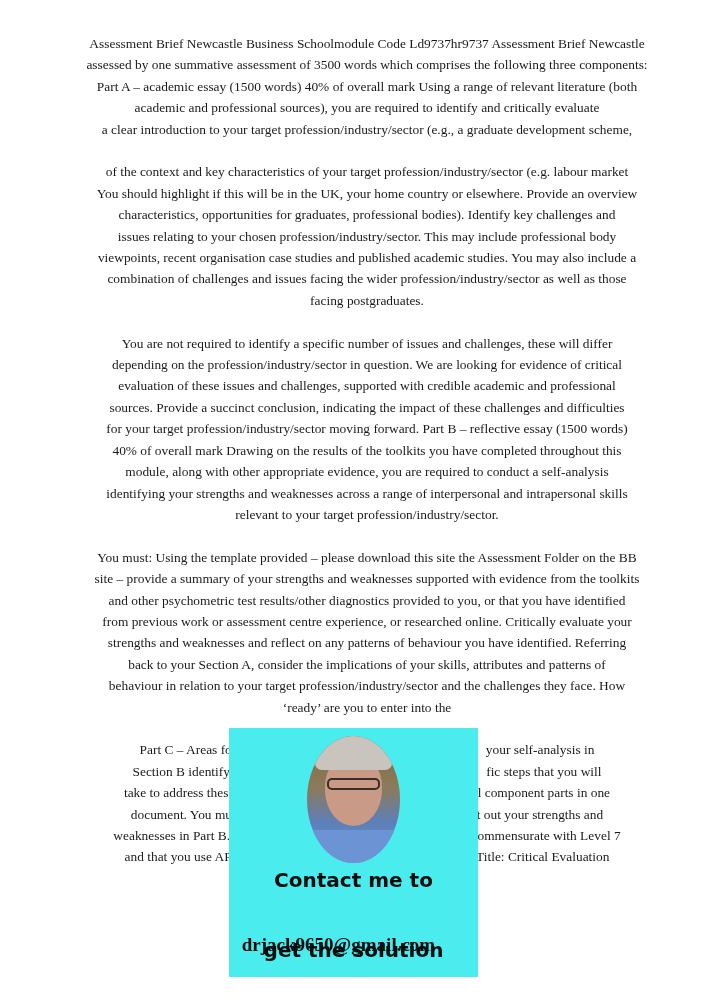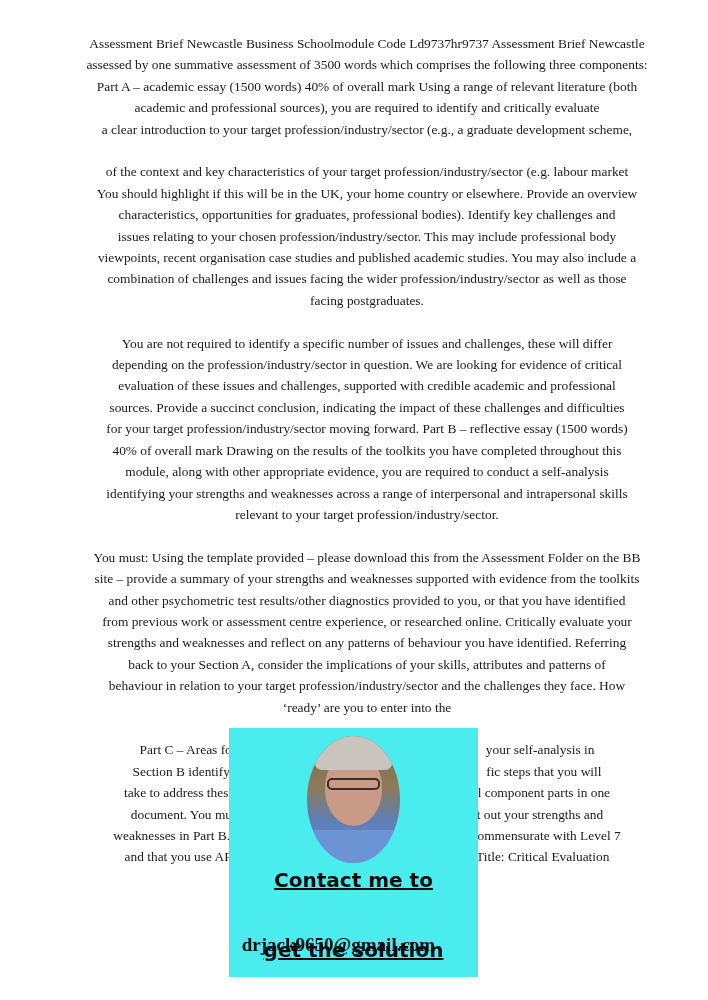--- a/index.html
+++ b/index.html
@@ -19,21 +19,21 @@
       border-radius: 50%; overflow: hidden;
       background: linear-gradient(180deg, #7a6a4c 0%, #8d7a58 40%, #5d7fb8 68%, #6e96d4 100%);
     }
     .photo .hair { position: absolute; left: 8px; top: 0; width: 77px; height: 34px; border-radius: 40px 40px 10px 10px; background: #c9c4be; }
     .photo .face { position: absolute; left: 18px; top: 18px; width: 57px; height: 72px; border-radius: 45% 45% 50% 50%; background: #c99a86; }
     .photo .glasses { position: absolute; left: 20px; top: 42px; width: 53px; height: 12px; border: 2px solid #3a2c28; border-radius: 5px; box-sizing: border-box; }
     .photo .shirt { position: absolute; left: 0; top: 94px; width: 93px; height: 40px; background: #6c93d3; }
     .promo-text {
       position: absolute; left: 0; width: 249px; text-align: center;
       font-family: "DejaVu Sans", sans-serif; font-weight: bold; color: #0d0d0d;
-      font-size: 20px; line-height: 30px; text-decoration: underline;
+      font-size: 20px; line-height: 30px;
     }
     .promo-l1 { top: 137px; }
     .promo-l2 { top: 168px; margin-top: 39px; }
     .promo-email {
       position: absolute; left: 0; top: 206px; width: 219px; text-align: center;
       font-family: "Liberation Serif", serif; font-weight: bold; color: #0d0d0d; font-size: 19px;
     }
   </style>
 </head>
 <body>
@@ -60,21 +60,21 @@
     <span class="line">depending on the profession/industry/sector in question. We are looking for evidence of critical</span>
     <span class="line">evaluation of these issues and challenges, supported with credible academic and professional</span>
     <span class="line">sources. Provide a succinct conclusion, indicating the impact of these challenges and difficulties</span>
     <span class="line">for your target profession/industry/sector moving forward. Part B – reflective essay (1500 words)</span>
     <span class="line">40% of overall mark Drawing on the results of the toolkits you have completed throughout this</span>
     <span class="line">module, along with other appropriate evidence, you are required to conduct a self-analysis</span>
     <span class="line">identifying your strengths and weaknesses across a range of interpersonal and intrapersonal skills</span>
     <span class="line">relevant to your target profession/industry/sector.</span>
   </div>
   <div class="para">
-    <span class="line">You must: Using the template provided – please download this from the Assessment Folder on the BB</span>
+    <span class="line">You must: Using the template provided – please download this site the Assessment Folder on the BB</span>
     <span class="line">site – provide a summary of your strengths and weaknesses supported with evidence from the toolkits</span>
     <span class="line">and other psychometric test results/other diagnostics provided to you, or that you have identified</span>
     <span class="line">from previous work or assessment centre experience, or researched online. Critically evaluate your</span>
     <span class="line">strengths and weaknesses and reflect on any patterns of behaviour you have identified. Referring</span>
     <span class="line">back to your Section A, consider the implications of your skills, attributes and patterns of</span>
     <span class="line">behaviour in relation to your target profession/industry/sector and the challenges they face. How</span>
     <span class="line">‘ready’ are you to enter into the</span>
   </div>
   <div class="para">
     <span class="line" style="white-space:pre">Part C – Areas for Development                                                    your self-analysis in</span>

